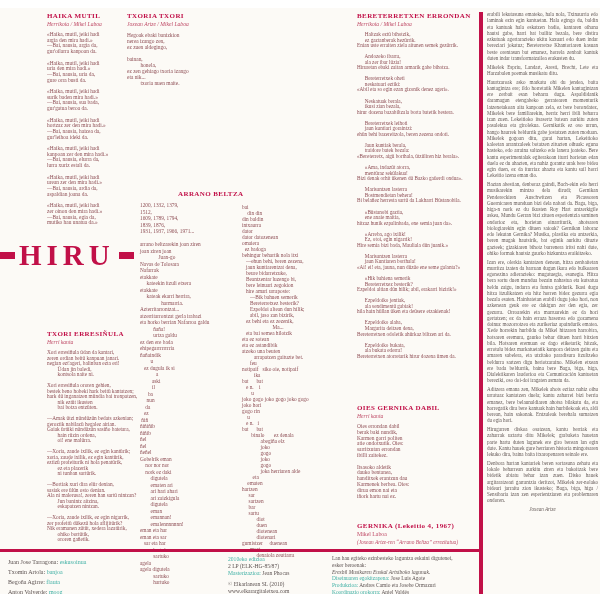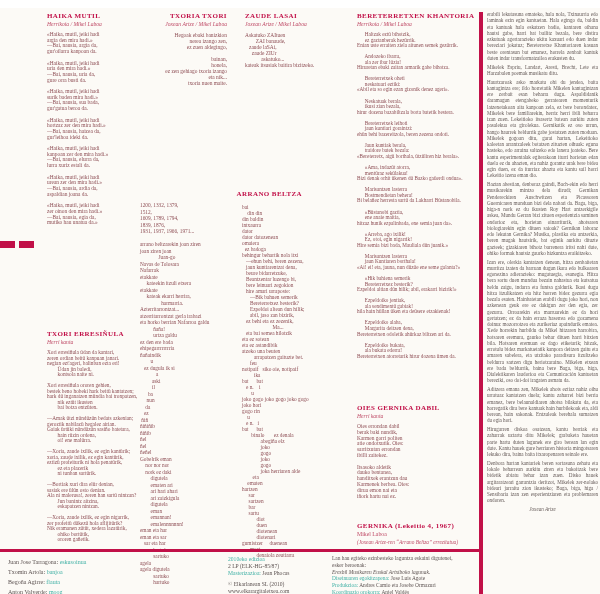--- a/index.html
+++ b/index.html
@@ -39,21 +39,21 @@
     text-align:justify; color:#655a58;
   }
   .essay p{margin:0 0 2.5px 0;}
   .essay .signature{font-style:italic; text-align:center; margin-top:1px;}
   .credits-left{left:8px; top:549px; font-size:6px; line-height:10px; color:#5d5352;}
   .credits-mid{left:228px; top:548px; font-size:5.6px; line-height:7px; color:#5d5352;}
   .credits-thanks{left:332px; top:547px; width:146px; font-size:5.4px; line-height:6.8px; color:#5d5352;}
   .teal{color:#41b1a6;}
   .ital{font-style:italic;}
   .gap{height:4px;}
-  .arrano-head{left:178px; top:182px; width:124px; text-align:right;}
+  .arrano-head{left:178px; top:182px; width:124px; text-align:left;}
   .gernika .song-credit2{margin:1px 0 0 0; font-size:5.8px; color:#bf4a66;}
   .gernika .song-note{margin:2px 0 0 0; font-size:5.3px; font-style:italic; color:#bf4a66;}
 </style>
 </head>
 <body>
 
 <div class="page">
 
   <div class="abs" style="left:47px; top:4px; width:105px;">
     <h3 class="song-title">HAIKA MUTIL</h3>
@@ -89,20 +89,21 @@
 aspaldian joana da.
 
 «Haika, mutil, jeiki hadi
 zer oinon den mira hadi.»
 —Bai, nausia, egia da,
 mutiko hau unatua da.»</div>
   </div>
 
   <div class="abs hiru-banner">
     <span class="hiru-bar"></span>
+    <span class="hiru-text">HIRU</span>
     <span class="hiru-bar"></span>
   </div>
 
   <div class="abs" style="left:47px; top:322px; width:120px;">
     <h3 class="song-title">TXORI ERRESIÑULA</h3>
     <div class="song-credit">Herri kanta</div>
     <div class="lyr" style="font-size:5.3px; line-height:5.5px;">Xori erresiñula üdan da kantari,
 zeren ordian beitü kanpuan janari.
 negian ezt'ageri, balinban ezta eri!
         Üdan jin baledi,
@@ -132,21 +133,21 @@
         Jun banintz aitzina,
         eskapatzen nintzan.
 
 —Xoria, zaude ixilik, ez egin nigarrik,
 zer profeitü dükezü hola aflijitürik?
 Nik eramanen zütüt, xedera lazatürik,
         ohiko bortütik,
         ororen gañetik.</div>
   </div>
 
-  <div class="abs" style="left:127px; top:4px; width:100px;text-align:right;">
+  <div class="abs" style="left:127px; top:4px; width:100px;">
     <h3 class="song-title">TXORIA TXORI</h3>
     <div class="song-credit">Joxean Artze / Mikel Laboa</div>
     <div class="lyr" style="line-height:6px;">Hegoak ebaki banizkion
 nerea izango zen,
 ez zuen aldegingo,
 
 bainan,
           honela,
 ez zen gehiago txoria izango
 eta nik...
@@ -268,33 +269,23 @@
      bar
      sartu
            diot
            duen
            diotenean
            diotenari
 gumistzer     duenean
       most
            denaiola zeutiarra</pre>
 
-  <div class="abs" style="left:245px; top:4px; width:115px;">
-    <h3 class="song-title">ZAUDE LASAI</h3>
-    <div class="song-credit">Joxean Artze / Mikel Laboa</div>
-    <div class="lyr" style="line-height:6px;">Askatuko ZAItuen
-        ZAI banaude,
-   zaude laSAi,
-     zaude ZIUr
-            askatuko...
-kateak itsusiak baitira bizitzeko.</div>
-  </div>
 
   <div class="abs" style="left:357px; top:4px; width:120px;">
-    <h3 class="song-title">BERETERRETXEN KHANTORIA</h3>
+    <h3 class="song-title">BERETERRETXEN ERRONDAN</h3>
     <div class="song-credit">Herrikoia / Mikel Laboa</div>
     <div class="lyr" style="font-size:5.2px; line-height:5.55px;">      Haltzak eztü bihotzik,
       ez gaztanberak hezürrik.
 Enian uste erraiten ziela aitunen semek gezürrik.
 
       Andozeko ibarra,
       ala zer ibar lüzia!
 Hiruretan ebaki zaitan armarik gabe bihotza.
 
       Bereterretxek oheti

